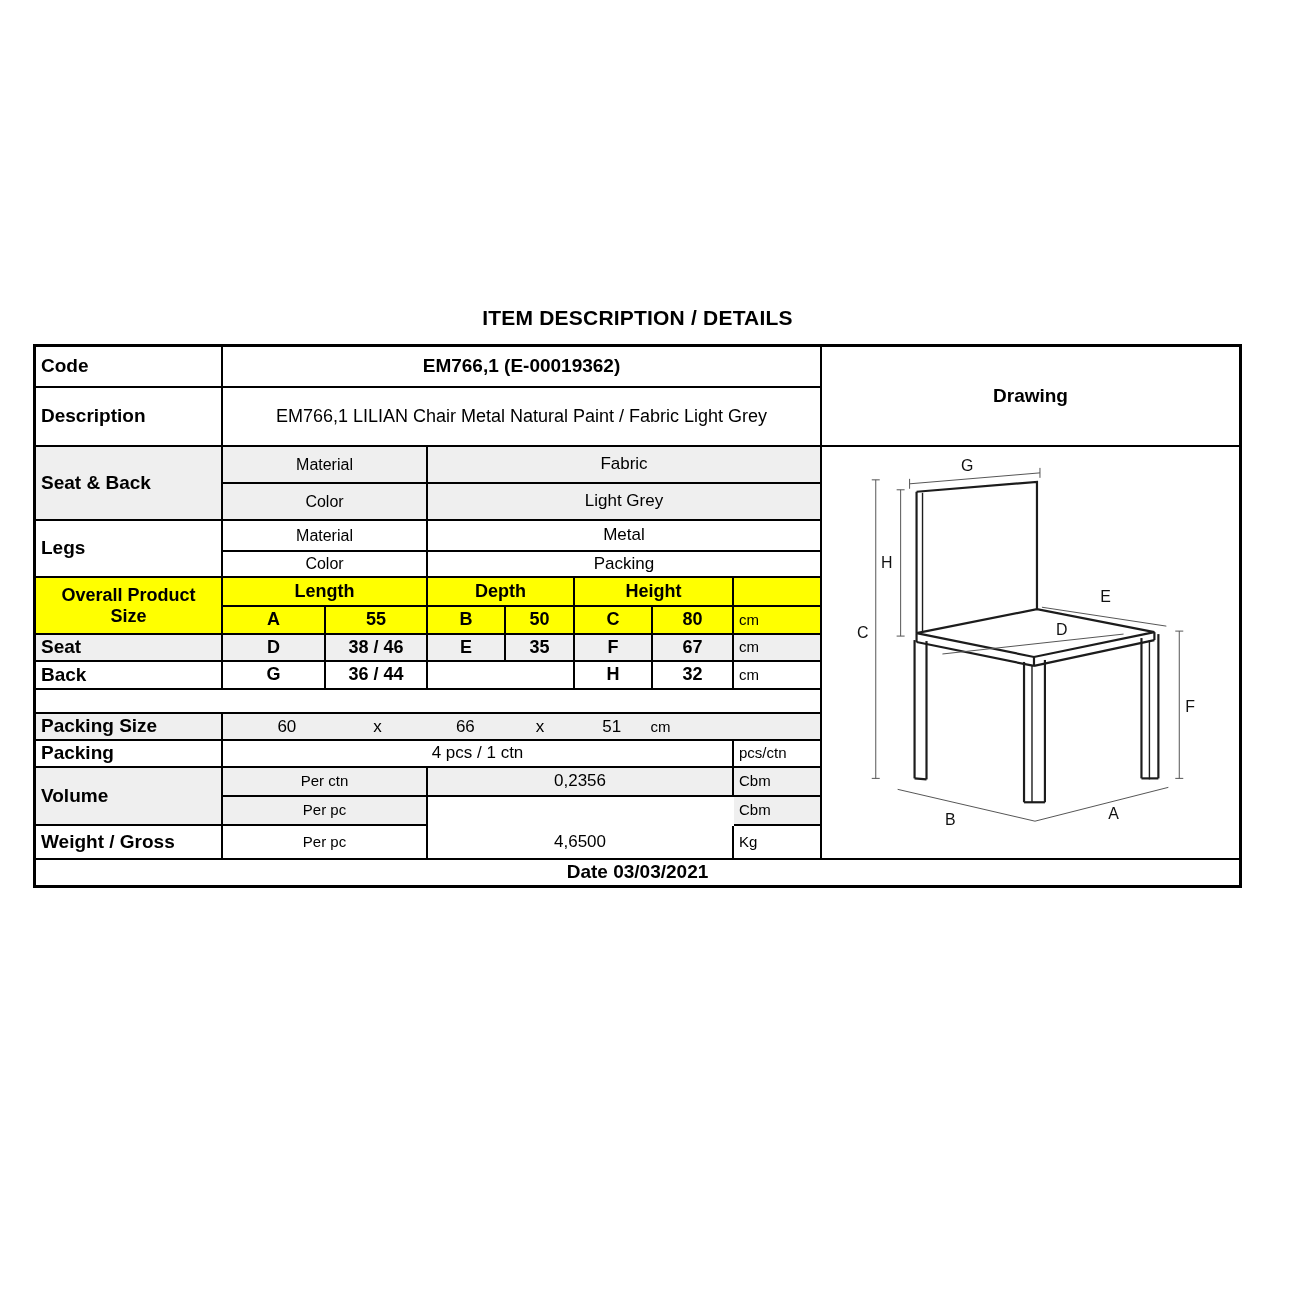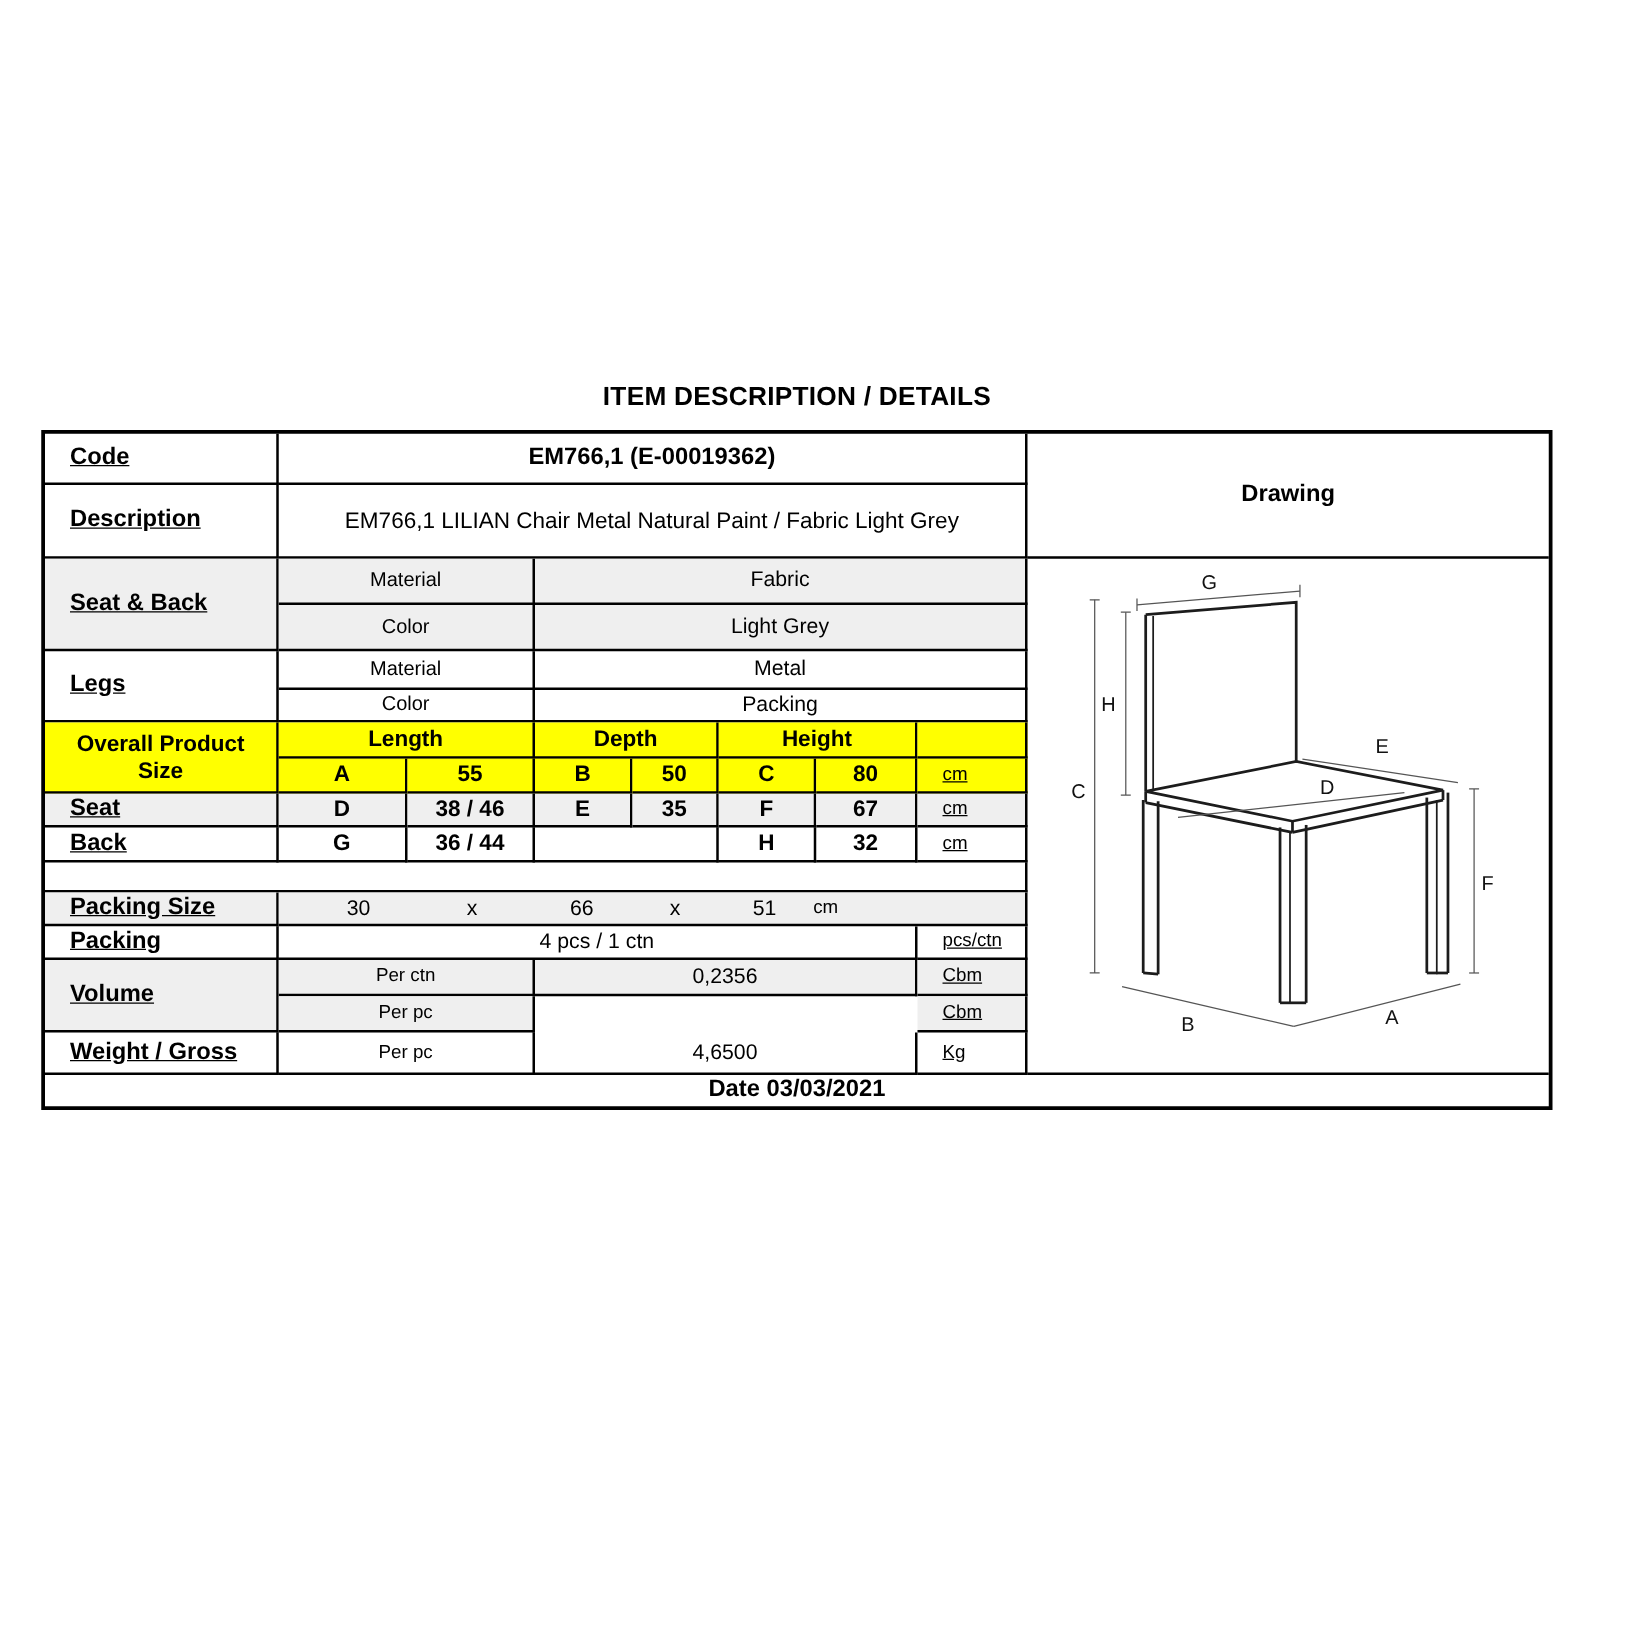--- a/index.html
+++ b/index.html
@@ -7,21 +7,21 @@
   #page{position:relative;width:1300px;height:1300px;overflow:hidden;}
   #title{position:absolute;left:33px;top:306px;width:1209px;text-align:center;
     font-size:21px;font-weight:bold;letter-spacing:.2px;}
   #spec{position:absolute;left:33px;top:344px;display:grid;
     grid-template-columns:187px 103px 102px 78px 69px 78px 81px 88px 417px;
     grid-template-rows:41px 59px 37px 37px 31px 26px 29px 28px 27px 28px 24px 27px 27px 29px 29px 34px 25px;
     border:3px solid #000;background:#fff;}
   .c{display:flex;align-items:center;justify-content:center;
     border-right:2px solid #000;border-bottom:2px solid #000;
     font-size:17px;line-height:1.1;overflow:hidden;white-space:nowrap;}
-  .l{justify-content:flex-start;padding-left:20px;text-decoration:underline;}
+  .l{justify-content:flex-start;padding-left:5px;}
   .b{font-weight:bold;}
   .g{background:#efefef;}
   .y{background:#ffff00;}
   .f15{font-size:15px}.f16{font-size:16px}.f18{font-size:18px}.f19{font-size:19px}
   .nr{border-right:none}.nb{border-bottom:none}
   .wrap{white-space:normal;text-align:center;}
   #desc-cell span{display:inline-block;max-width:505px;line-height:1.5;}
   #size-label{white-space:normal;text-align:center;line-height:1.15;padding:0 22px;}
   #packsize-cell{position:relative;}
   #packsize-cell span{position:absolute;top:50%;transform:translate(-50%,-50%);}
@@ -154,21 +154,21 @@
     <div class="c b f18" style="grid-area:10/3/11/4">36 / 44</div>
     <div class="c" style="grid-area:10/4/11/6"></div>
     <div class="c b f18" style="grid-area:10/6/11/7">H</div>
     <div class="c b f18" style="grid-area:10/7/11/8">32</div>
     <div class="c l f15" style="grid-area:10/8/11/9">cm</div>
 
     <div class="c" style="grid-area:11/1/12/9"></div>
 
     <div class="c l b f19 g" style="grid-area:12/1/13/2">Packing Size</div>
     <div class="c g" id="packsize-cell" style="grid-area:12/2/13/9">
-      <span class="ps1">30</span>
+      <span class="ps1">60</span>
       <span class="ps2">x</span>
       <span class="ps3">66</span>
       <span class="ps4">x</span>
       <span class="ps5">51</span>
       <span class="ps6">cm</span>
     </div>
 
     <div class="c l b f19" style="grid-area:13/1/14/2">Packing</div>
     <div class="c" style="grid-area:13/2/14/8">4 pcs / 1 ctn</div>
     <div class="c l f15" style="grid-area:13/8/14/9">pcs/ctn</div>

